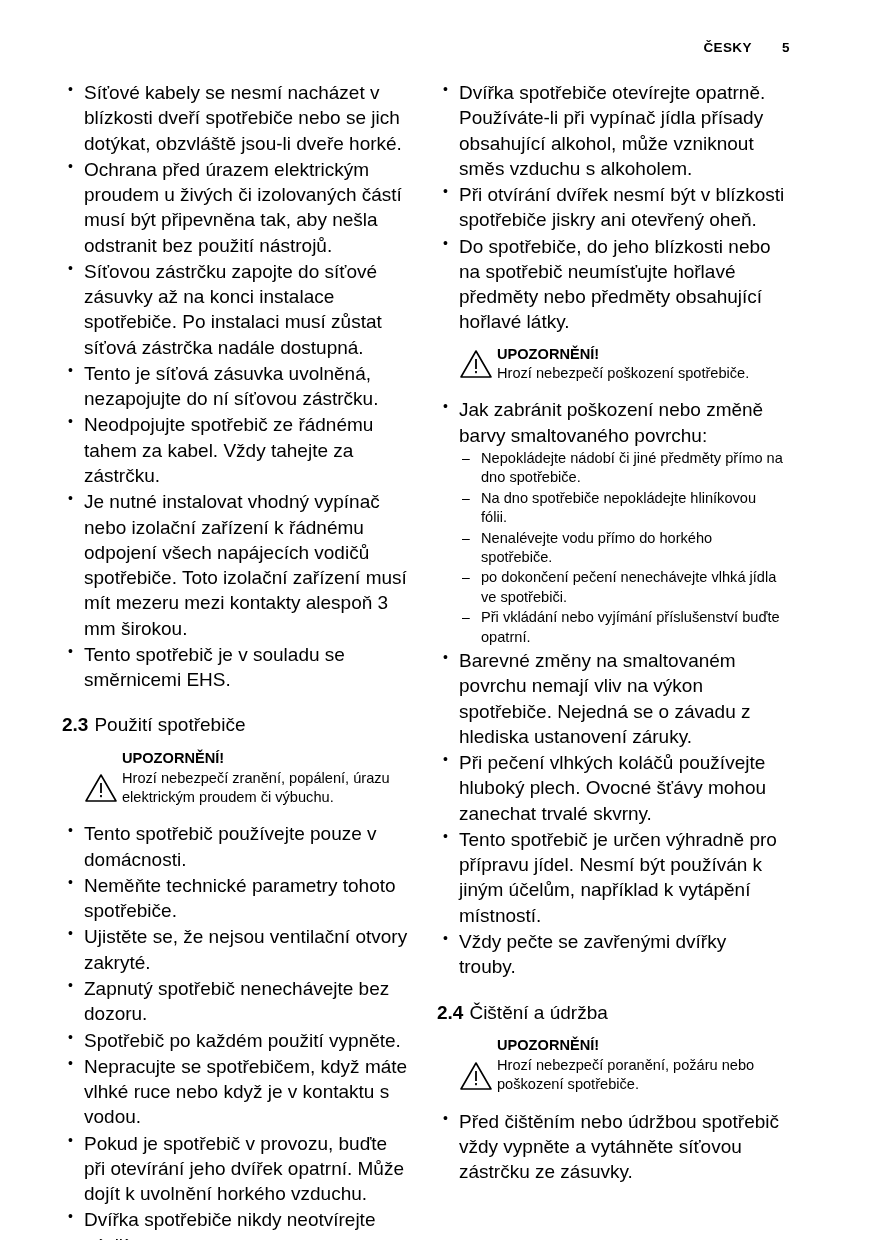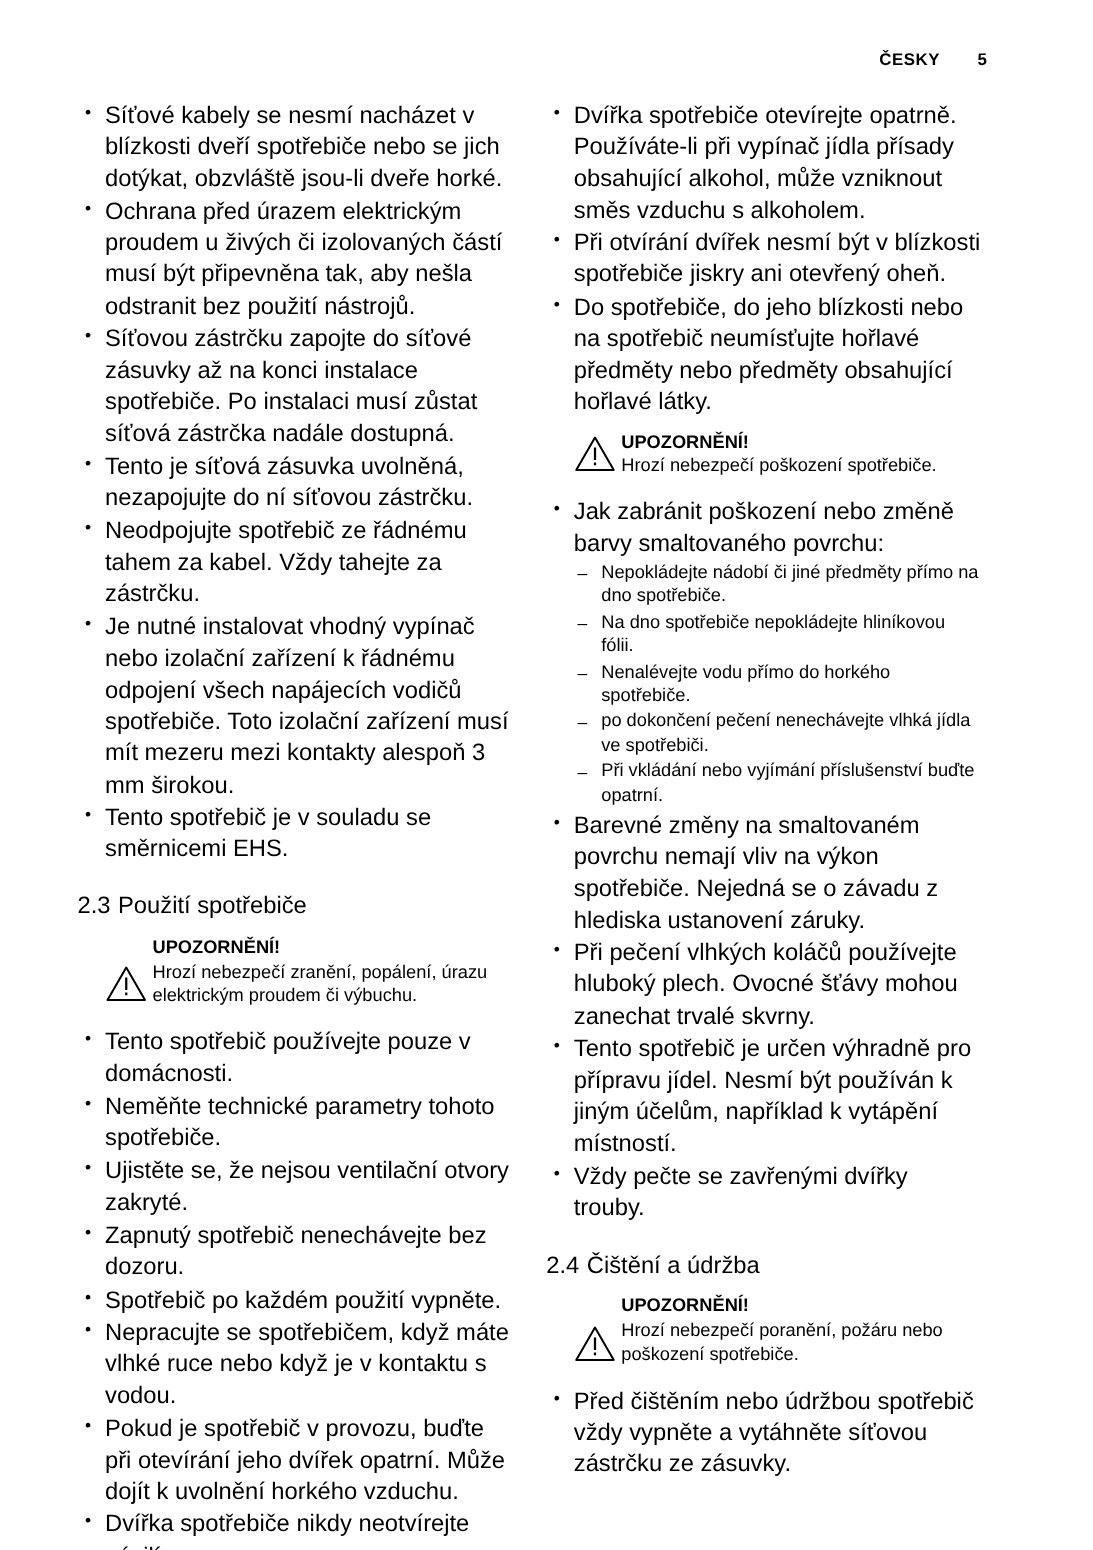--- a/index.html
+++ b/index.html
@@ -81,21 +81,21 @@
   .sub-wrap {
     margin-left: 22px;
   }
   h2.section {
     font-size: 19px;
     font-weight: normal;
     margin: 22px 0 12px 0;
     line-height: 1.2;
   }
   h2.section .num {
-    font-weight: normal;
+    font-weight: bold;
     margin-right: 6px;
   }
   .warn {
     display: flex;
     gap: 4px;
     margin: 10px 0 14px 22px;
     align-items: flex-end;
   }
   .warn .tri {
     flex: 0 0 34px;

